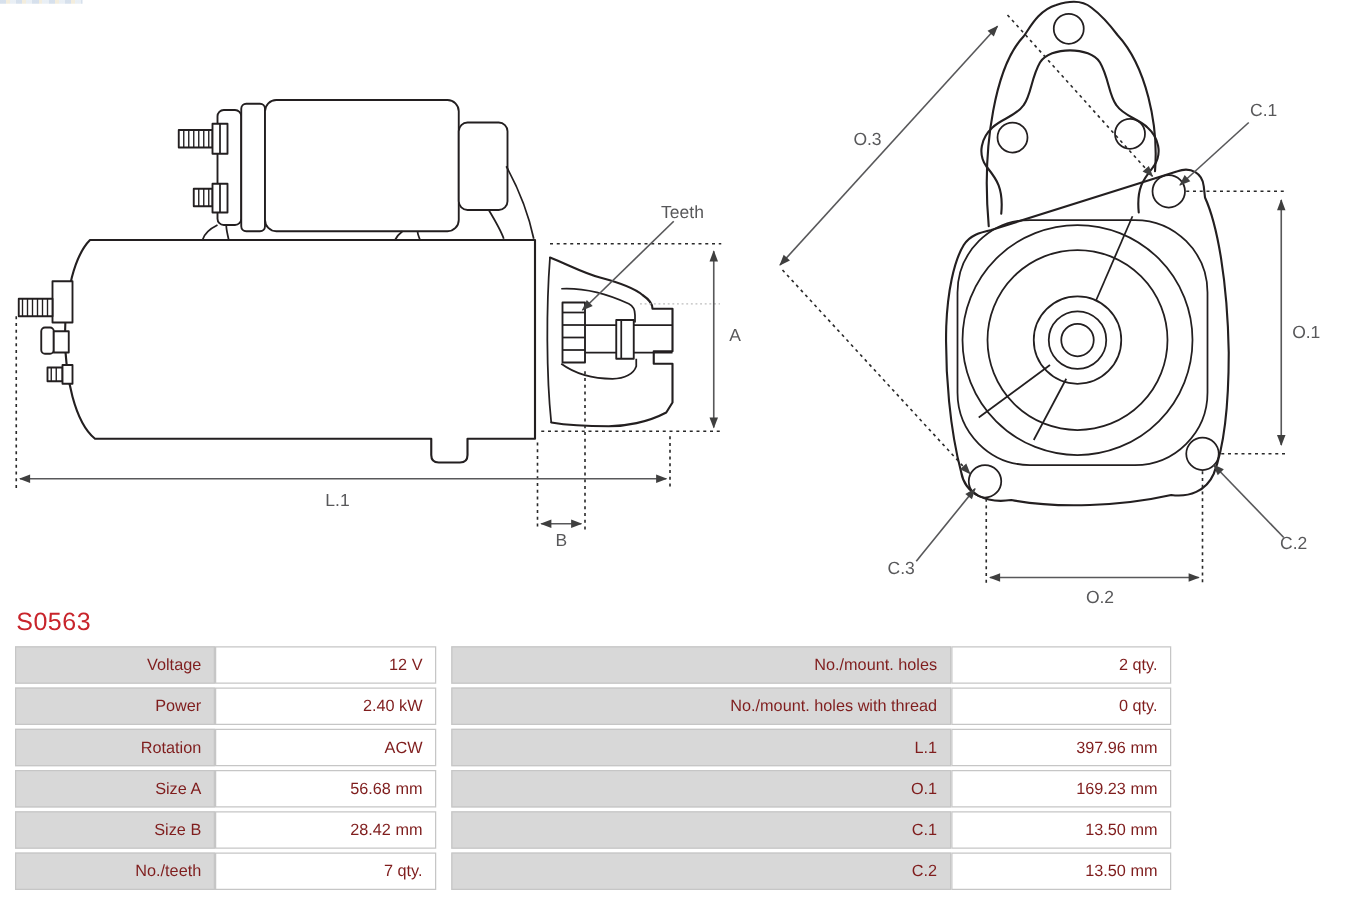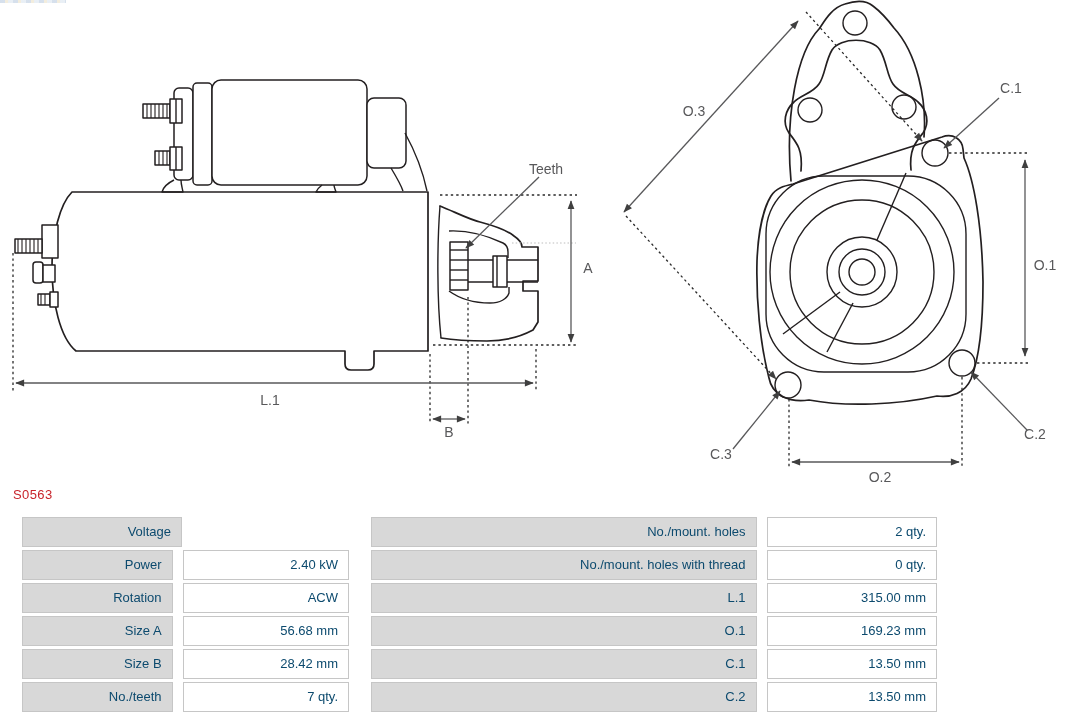--- a/index.html
+++ b/index.html
@@ -7,30 +7,30 @@
     width:1080px;height:720px;background:#ffffff;position:relative;overflow:hidden;
     font-family:"Liberation Sans", sans-serif;
   }
   .top-artifact{
     position:absolute;left:0;top:0;width:66px;height:3px;opacity:.75;
     background:repeating-linear-gradient(90deg,#c9d6e6 0 5px,#efe7d2 5px 8px,#e2eaf2 8px 13px);
   }
   .drawing-svg{position:absolute;left:0;top:0;}
   .part-number{
     position:absolute;left:13px;top:487px;
-    font-size:13px;letter-spacing:.4px;color:#c8242b;font-weight:400;
+    font-size:20px;letter-spacing:.4px;color:#c8242b;font-weight:400;
   }
   .spec-table{position:absolute;top:517px;}
   .spec-table.left{left:12px;width:337px;}
   .spec-table.right{left:361px;width:576px;}
   .trow{display:flex;height:30px;margin-bottom:3px;}
   .tcell{
     box-sizing:border-box;border:1px solid #c6c6c6;
-    font-size:13px;color:#0c4a6e;text-align:right;
-    padding:0 10px;line-height:28px;white-space:nowrap;overflow:hidden;margin-left:10px;
+    font-size:13px;color:#7f1d1d;text-align:right;
+    padding:0 10px;line-height:28px;white-space:nowrap;overflow:hidden;
   }
   .tcell.lbl{background:#d8d8d8;}
   .tcell.val{background:#ffffff;}
   .spec-table.left .lbl{width:160px;}
   .spec-table.left .val{width:177px;}
   .spec-table.right .lbl{width:492px;}
   .spec-table.right .val{width:214px;text-align:right;}
 
   
   .part{stroke:#231f20;fill:none;stroke-width:1.7;stroke-linejoin:round;stroke-linecap:round;}
@@ -194,20 +194,21 @@
     <text class="dimtext" x="721" y="459" text-anchor="middle">C.3</text>
     <text class="dimtext" x="880" y="482" text-anchor="middle">O.2</text>
   </g>
 </svg>
 
 <div class="part-number">S0563</div>
 
 <div class="spec-table left">
   <div class="trow">
     <div class="tcell lbl">Voltage</div>
+    <div class="tcell val">12 V</div>
   </div>
   <div class="trow">
     <div class="tcell lbl">Power</div>
     <div class="tcell val">2.40 kW</div>
   </div>
   <div class="trow">
     <div class="tcell lbl">Rotation</div>
     <div class="tcell val">ACW</div>
   </div>
   <div class="trow">
@@ -228,21 +229,21 @@
   <div class="trow">
     <div class="tcell lbl">No./mount. holes</div>
     <div class="tcell val">2 qty.</div>
   </div>
   <div class="trow">
     <div class="tcell lbl">No./mount. holes with thread</div>
     <div class="tcell val">0 qty.</div>
   </div>
   <div class="trow">
     <div class="tcell lbl">L.1</div>
-    <div class="tcell val">315.00 mm</div>
+    <div class="tcell val">397.96 mm</div>
   </div>
   <div class="trow">
     <div class="tcell lbl">O.1</div>
     <div class="tcell val">169.23 mm</div>
   </div>
   <div class="trow">
     <div class="tcell lbl">C.1</div>
     <div class="tcell val">13.50 mm</div>
   </div>
   <div class="trow">

